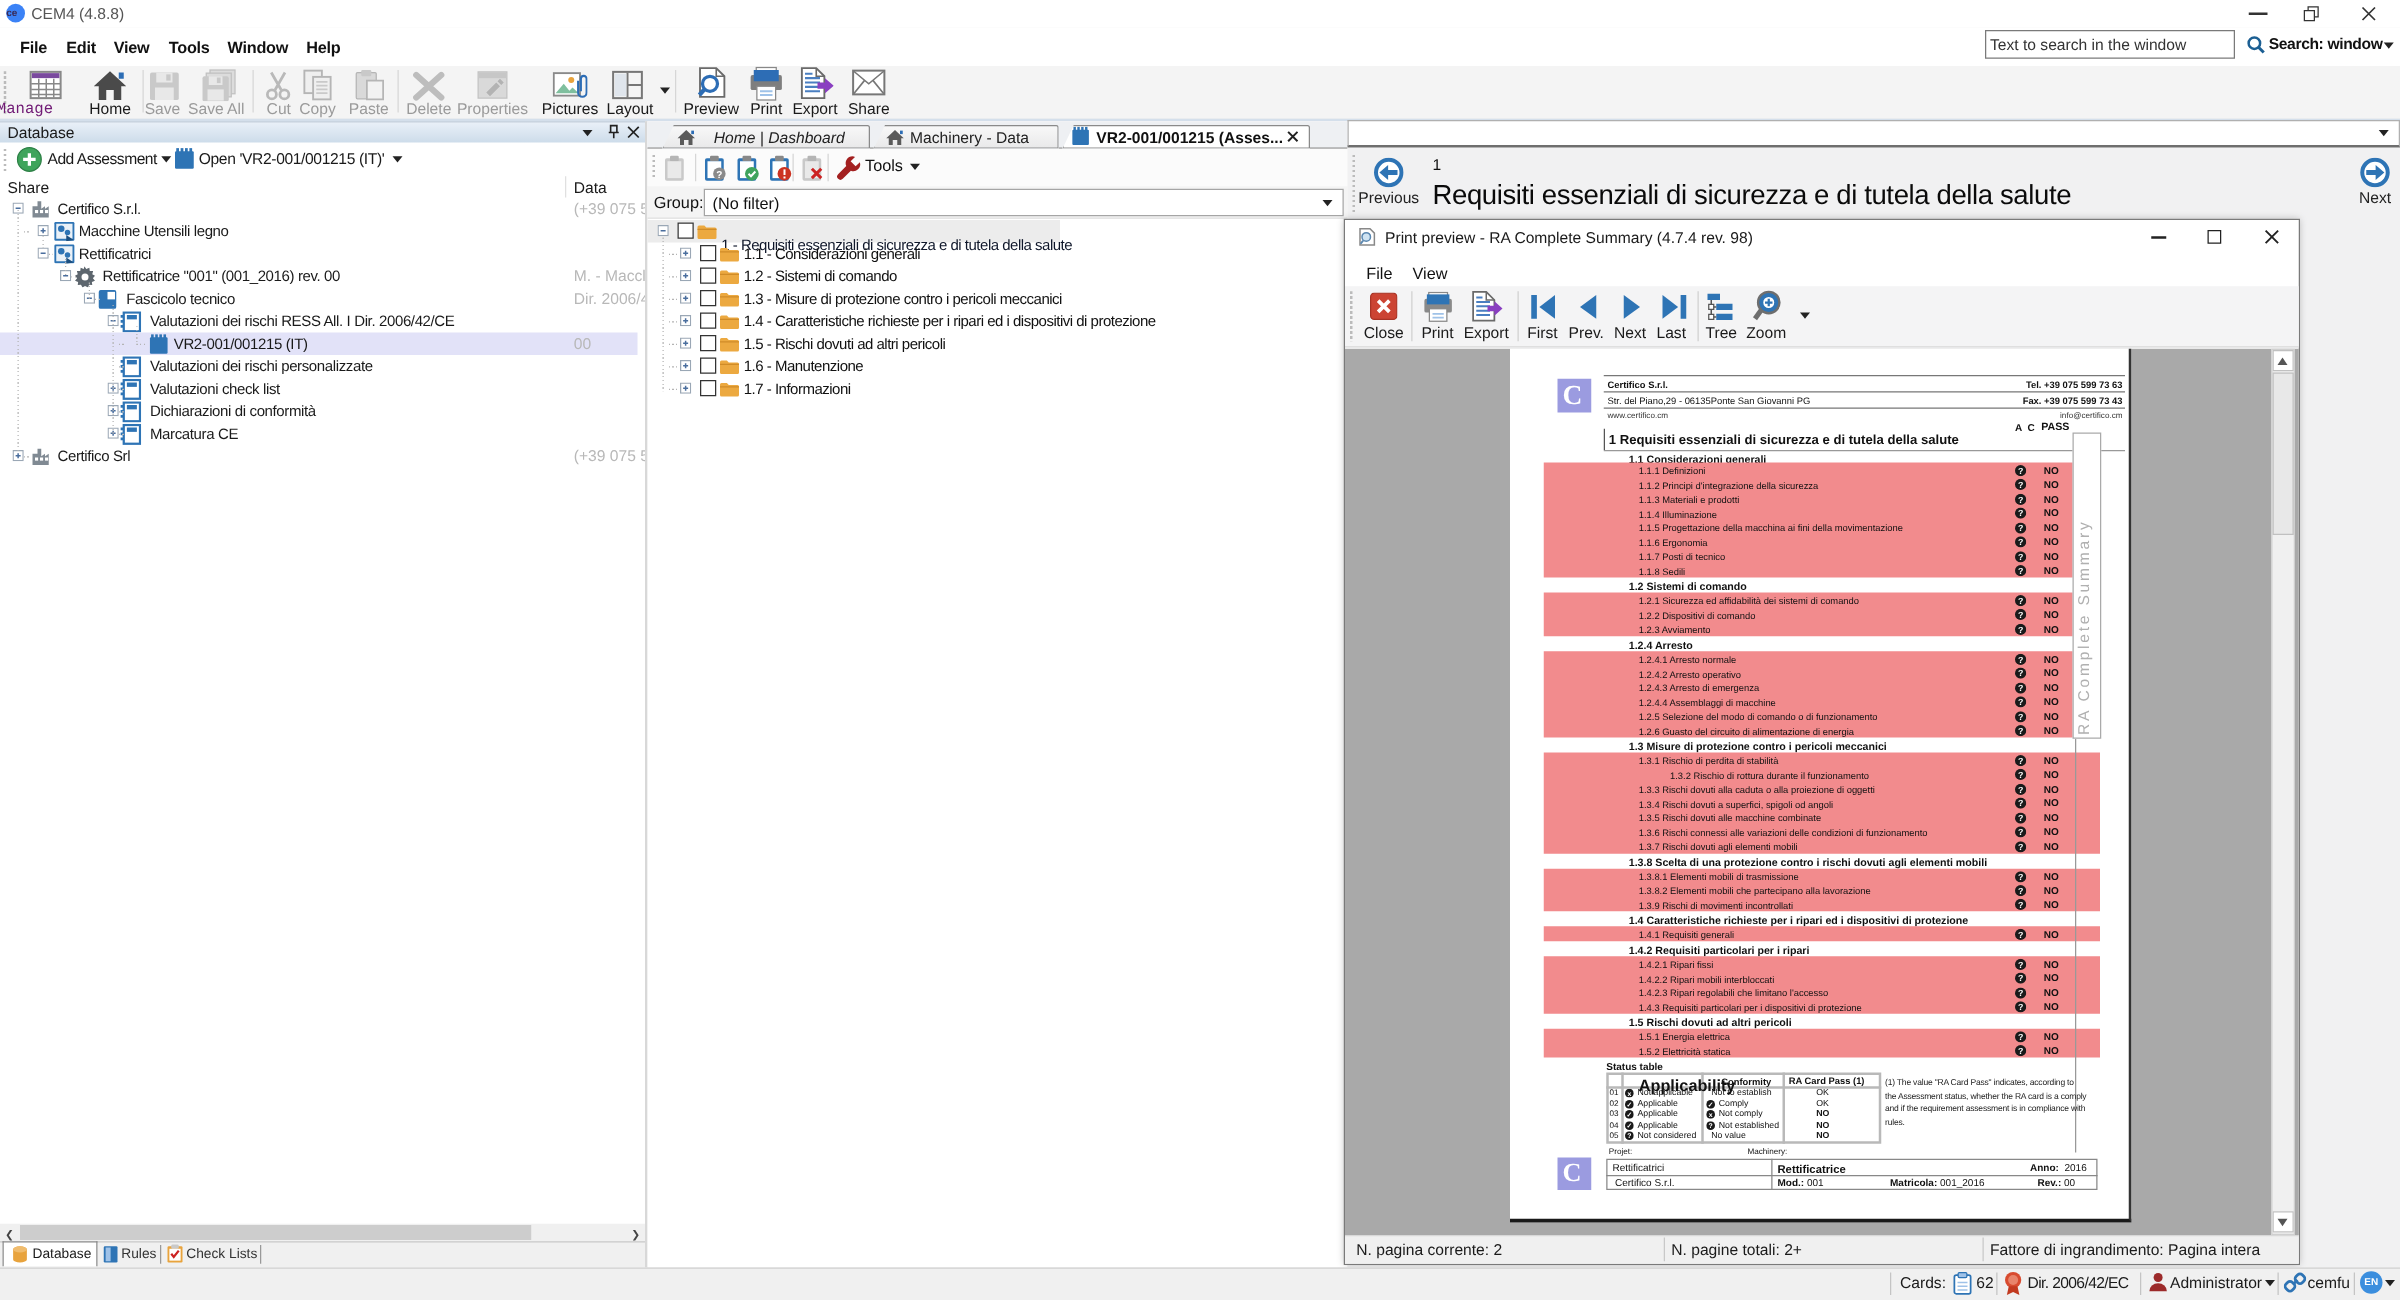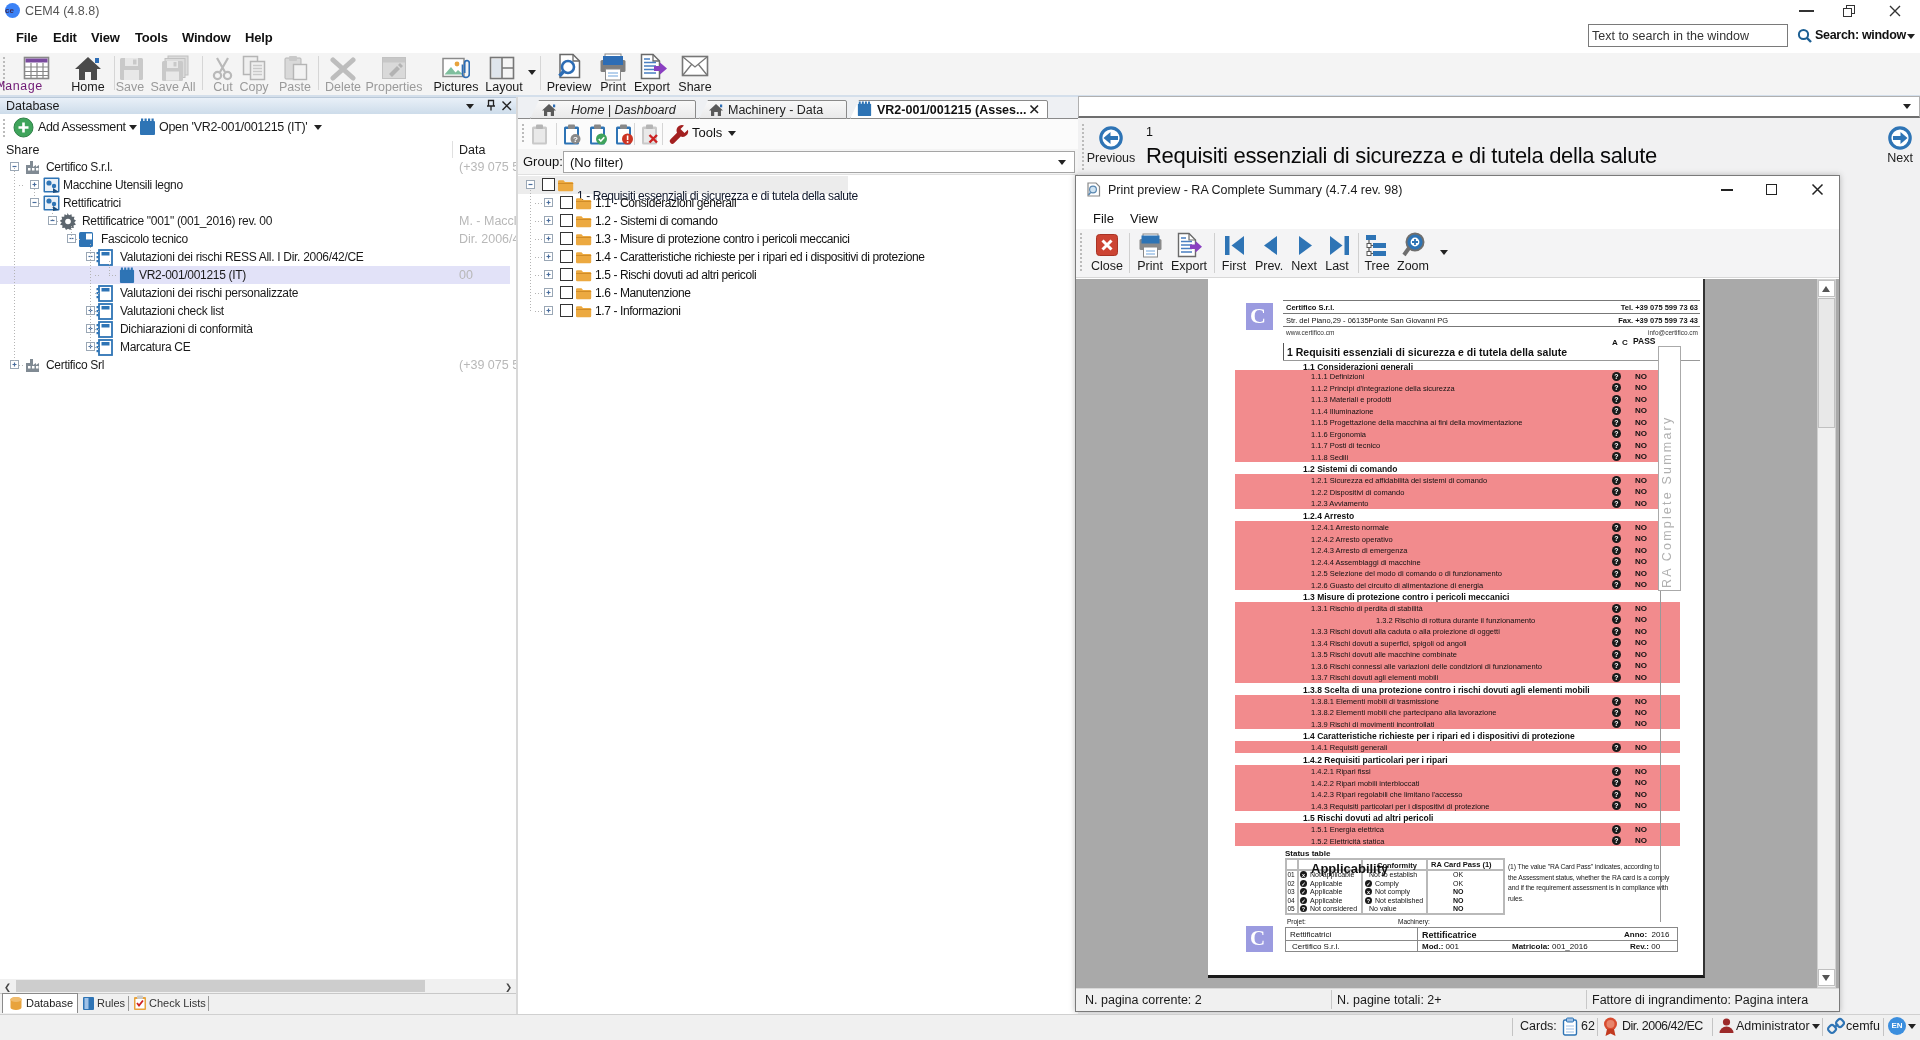--- a/index.html
+++ b/index.html
@@ -769,21 +769,21 @@
   </svg>
 <div class="a tx" style="left:1635px;top:580.0px;font-size:8px;font-weight:bold;color:#111;">NO</div>
 <div class="a tx" style="left:1303px;top:591.5px;font-size:8.5px;font-weight:bold;color:#111;">1.3 Misure di protezione contro i pericoli meccanici</div>
 <div class="a" style="left:1235px;top:602px;width:445px;height:81px;background:#f28b8d;"></div>
 <div class="a tx" style="left:1311px;top:604.0px;font-size:7.5px;font-weight:normal;color:#111;">1.3.1 Rischio di perdita di stabilità</div>
 <svg class="a" style="left:1612px;top:603.5px;" width="9" height="9">
     <circle cx="4.5" cy="4.5" r="4.5" fill="#1a1a1a"></circle>
     <text x="4.5" y="7" font-size="7" font-weight="bold" fill="#fff" text-anchor="middle">?</text>
   </svg>
 <div class="a tx" style="left:1635px;top:603.5px;font-size:8px;font-weight:bold;color:#111;">NO</div>
-<div class="a tx" style="left:1376px;top:615.55px;font-size:7.5px;font-weight:normal;color:#111;">1.3.2 Rischio di rottura durante il funzionamento</div>
+<div class="a tx" style="left:1336px;top:615.55px;font-size:7.5px;font-weight:normal;color:#111;">1.3.2 Rischio di rottura durante il funzionamento</div>
 <svg class="a" style="left:1612px;top:615.05px;" width="9" height="9">
     <circle cx="4.5" cy="4.5" r="4.5" fill="#1a1a1a"></circle>
     <text x="4.5" y="7" font-size="7" font-weight="bold" fill="#fff" text-anchor="middle">?</text>
   </svg>
 <div class="a tx" style="left:1635px;top:615.05px;font-size:8px;font-weight:bold;color:#111;">NO</div>
 <div class="a tx" style="left:1311px;top:627.1px;font-size:7.5px;font-weight:normal;color:#111;">1.3.3 Rischi dovuti alla caduta o alla proiezione di oggetti</div>
 <svg class="a" style="left:1612px;top:626.6px;" width="9" height="9">
     <circle cx="4.5" cy="4.5" r="4.5" fill="#1a1a1a"></circle>
     <text x="4.5" y="7" font-size="7" font-weight="bold" fill="#fff" text-anchor="middle">?</text>
   </svg>

